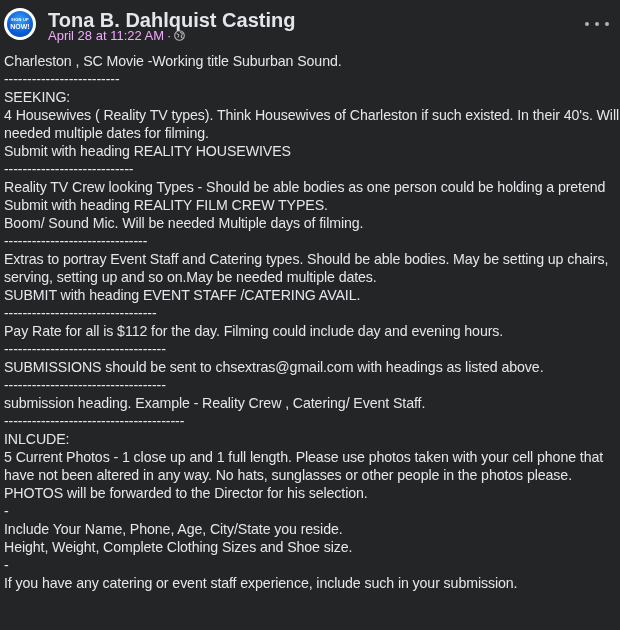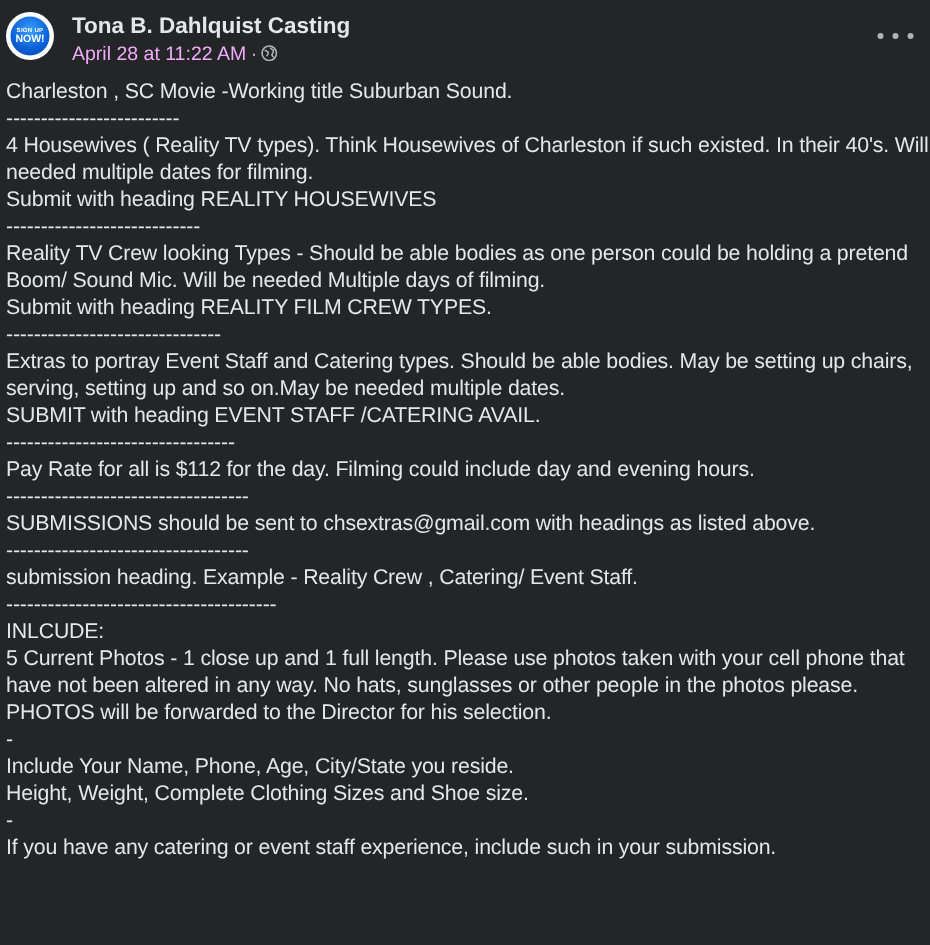--- a/index.html
+++ b/index.html
@@ -17,21 +17,21 @@
   }
   .avatar-inner {
     width:26px; height:26px; border-radius:50%;
     background:radial-gradient(circle at 50% 35%, #3aa0ff 0%, #0b5fd6 60%, #0745a8 100%);
     display:flex; flex-direction:column; align-items:center; justify-content:center;
     color:#fff; font-weight:bold; line-height:1;
   }
   .avatar-inner .l1 { font-size:4px; letter-spacing:0.2px; }
   .avatar-inner .l2 { font-size:7px; margin-top:1px; }
   .page-name {
-    position:absolute; left:48px; top:9px; font-size:15px; font-weight:bold; color:#e4e6eb;
+    position:absolute; left:48px; top:9px; font-size:20px; font-weight:bold; color:#e4e6eb;
     white-space:nowrap; cursor:pointer;
   }
   .meta {
     position:absolute; left:48px; top:28px; font-size:13px; color:#f0abfc; white-space:nowrap;
     display:flex; align-items:center;
   }
   .meta .dot { margin:0 3px; }
   .globe { width:11px; height:11px; display:inline-block; }
   .more {
     position:absolute; left:585px; top:16px; width:24px; height:16px;
@@ -69,27 +69,28 @@
     <div class="more">
       <span></span>
       <span></span>
       <span></span>
     </div>
   </div>
 
   <div class="body">
     <div class="line">Charleston , SC Movie -Working title Suburban Sound.</div>
     <div class="line sep">-------------------------</div>
+    <div class="line">SEEKING:</div>
     <div class="line">4 Housewives ( Reality TV types). Think Housewives of Charleston if such existed. In their 40's. Will be</div>
     <div class="line">needed multiple dates for filming.</div>
     <div class="line">Submit with heading REALITY HOUSEWIVES</div>
     <div class="line sep">----------------------------</div>
     <div class="line">Reality TV Crew looking Types - Should be able bodies as one person could be holding a pretend</div>
+    <div class="line">Submit with heading REALITY FILM CREW TYPES.</div>
     <div class="line">Boom/ Sound Mic. Will be needed Multiple days of filming.</div>
-    <div class="line">Submit with heading REALITY FILM CREW TYPES.</div>
     <div class="line sep">-------------------------------</div>
     <div class="line">Extras to portray Event Staff and Catering types. Should be able bodies. May be setting up chairs,</div>
     <div class="line">serving, setting up and so on.May be needed multiple dates.</div>
     <div class="line">SUBMIT with heading EVENT STAFF /CATERING AVAIL.</div>
     <div class="line sep">---------------------------------</div>
     <div class="line">Pay Rate for all is $112 for the day. Filming could include day and evening hours.</div>
     <div class="line sep">-----------------------------------</div>
     <div class="line">SUBMISSIONS should be sent to chsextras@gmail.com with headings as listed above.</div>
     <div class="line sep">-----------------------------------</div>
     <div class="line">submission heading. Example - Reality Crew , Catering/ Event Staff.</div>

